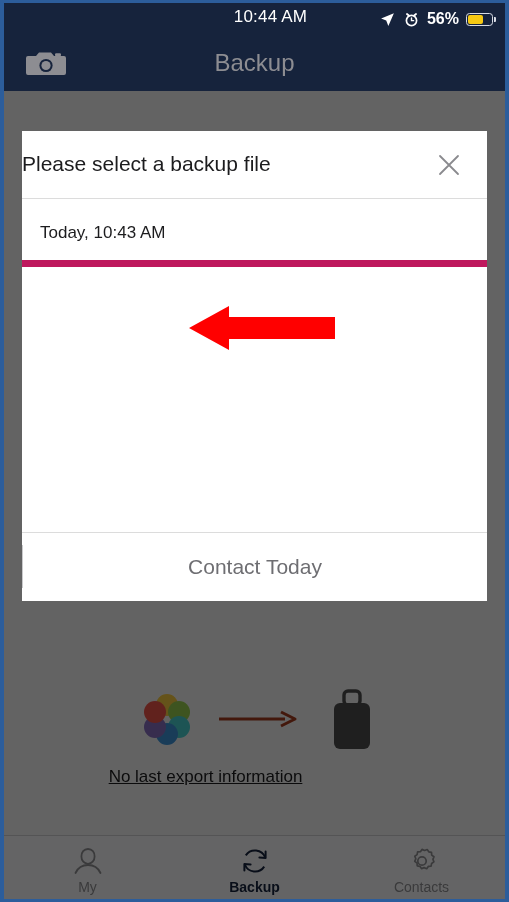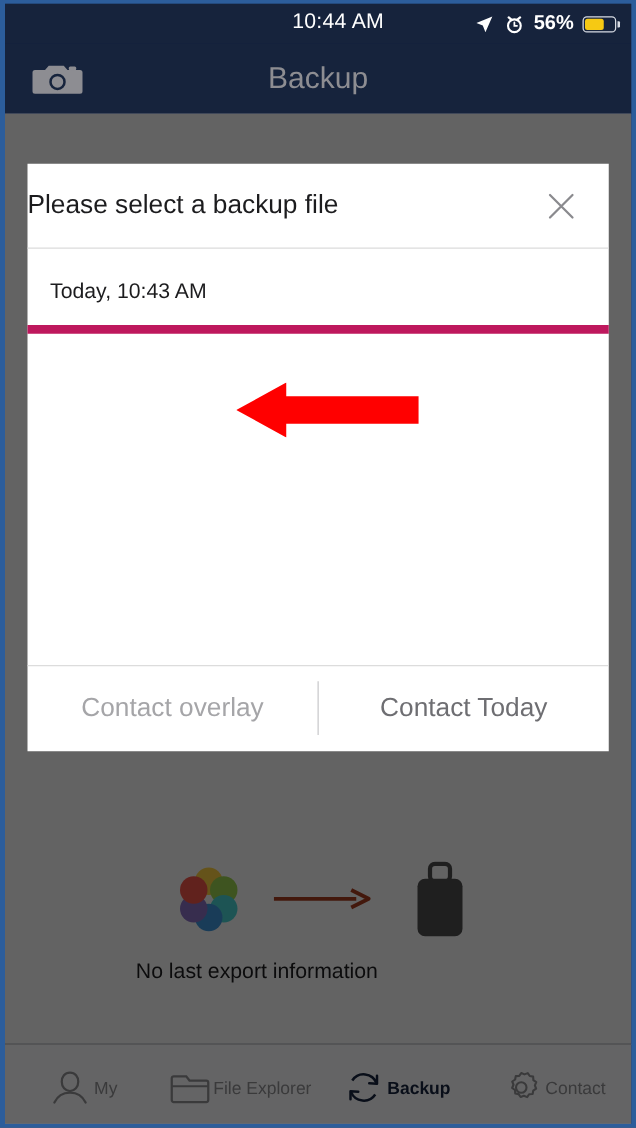--- a/index.html
+++ b/index.html
@@ -70,31 +70,31 @@
   }
   #title-contacts { top:56px; }
   .flow-row { position:absolute; width:501px; height:70px; }
   #flow-contacts { top:96px; }
   #flow-photos   { top:596px; }
   .flow-left  { position:absolute; left:130px; top:0; width:66px; height:66px; }
   .flow-arrow { position:absolute; left:215px; top:22px; width:80px; height:20px; }
   .flow-right { position:absolute; left:322px; top:2px; width:52px; height:62px; }
   #no-export {
     position:absolute; top:676px; width:403px; text-align:center;
-    font-size:17px; color:#1C1C1E;
+    font-size:17px; color:#1C1C1E;text-decoration:underline;
   }
 
   
   #tabbar {
     position:absolute; left:0; top:832px; width:501px; height:64px;
     background:#EFEFF0; border-top:1px solid #C9C9CB;
     display:flex;
   }
   .tab {
-    flex:1; position:relative; display:flex; flex-direction:row;
+    flex:1; position:relative; display:flex; flex-direction:column;
     align-items:center; justify-content:center; gap:2px;
     padding-top:4px;
   }
   .tab-label { font-size:14px; color:#8A8A8E; }
   .tab.active .tab-label { color:#16233C; font-weight:bold; }
   .tab-ico { width:34px; height:32px; display:block; }
 
   
   #dim {
     position:absolute; left:0; top:88px; width:501px; height:808px;
@@ -232,44 +232,37 @@
   <div id="tabbar">
 
     <div class="tab">
       <svg class="tab-ico" viewBox="0 0 34 32">
         <path d="M17 4 c4.2 0 6.6 3.4 6.6 7.4 0 4.2-2.8 7.4-6.6 7.4 s-6.6-3.2-6.6-7.4 C10.4 7.4 12.8 4 17 4 z" fill="none" stroke="#8A8A8E" stroke-width="1.8"></path>
         <path d="M4.5 28 c2.6-5.6 7.4-8 12.5-8 s9.9 2.4 12.5 8" fill="none" stroke="#8A8A8E" stroke-width="1.8" stroke-linecap="round"></path>
       </svg>
       <span class="tab-label">My</span>
     </div>
 
-    <div class="tab">
-      <svg class="tab-ico" viewBox="0 0 34 32">
-        <path d="M4 7 h10 l2.6 3.4 H30 a1.6 1.6 0 0 1 1.6 1.6 V26 a1.6 1.6 0 0 1-1.6 1.6 H4 A1.6 1.6 0 0 1 2.4 26 V8.6 A1.6 1.6 0 0 1 4 7 z" fill="none" stroke="#8A8A8E" stroke-width="1.8"></path>
-        <path d="M2.4 15 H31.6" stroke="#8A8A8E" stroke-width="1.6"></path>
-      </svg>
-      <span class="tab-label">File Explorer</span>
-    </div>
 
     <div class="tab active">
       <svg class="tab-ico" viewBox="0 0 34 32">
         <path d="M27.2 12.5 a11 11 0 0 0-19.4-2.1" fill="none" stroke="#16233C" stroke-width="2"></path>
         <path d="M6.8 19.5 a11 11 0 0 0 19.4 2.1" fill="none" stroke="#16233C" stroke-width="2"></path>
         <path d="M27.6 6.6 L27.6 13 L21.4 12.6" fill="none" stroke="#16233C" stroke-width="2" stroke-linecap="round" stroke-linejoin="round"></path>
         <path d="M6.4 25.4 L6.4 19 L12.6 19.4" fill="none" stroke="#16233C" stroke-width="2" stroke-linecap="round" stroke-linejoin="round"></path>
       </svg>
       <span class="tab-label">Backup</span>
     </div>
 
     <div class="tab">
       <svg class="tab-ico" viewBox="0 0 34 32">
         <path d="M17 4.4 l2.6 1.1 2.6-1 1.6 2.3 2.7.5 .2 2.8 2.3 1.6-1.1 2.6 1 2.6-2.3 1.6-.5 2.7-2.8.2-1.6 2.3-2.6-1.1-2.6 1-1.6-2.3-2.7-.5-.2-2.8-2.3-1.6 1.1-2.6-1-2.6 2.3-1.6 .5-2.7 2.8-.2z" fill="none" stroke="#8A8A8E" stroke-width="1.7" stroke-linejoin="round"></path>
         <circle cx="17" cy="16" r="4.2" fill="none" stroke="#8A8A8E" stroke-width="1.7"></circle>
       </svg>
-      <span class="tab-label">Contact</span>
+      <span class="tab-label">Contacts</span>
     </div>
   </div>
 
   <div id="dim"></div>
 
   <div id="modal">
 
     <div id="modal-header">
       <div id="modal-title">Please select a backup file</div>
       <div id="modal-close">
@@ -279,21 +272,20 @@
       </div>
     </div>
 
     <div id="modal-list">
       <div class="list-row">
         <span class="list-row-label">Today, 10:43 AM</span>
       </div>
     </div>
 
     <div id="modal-footer">
-      <div class="footer-btn" id="btn-overlay">Contact overlay</div>
       <div id="footer-div"></div>
       <div class="footer-btn" id="btn-merge">Contact Today</div>
     </div>
   </div>
 
   <svg id="annot-arrow" viewBox="0 0 146 44">
     <path d="M0 22 L40 0 L40 11 L146 11 L146 33 L40 33 L40 44 Z" fill="#FF0000"></path>
   </svg>
 
 </div>

